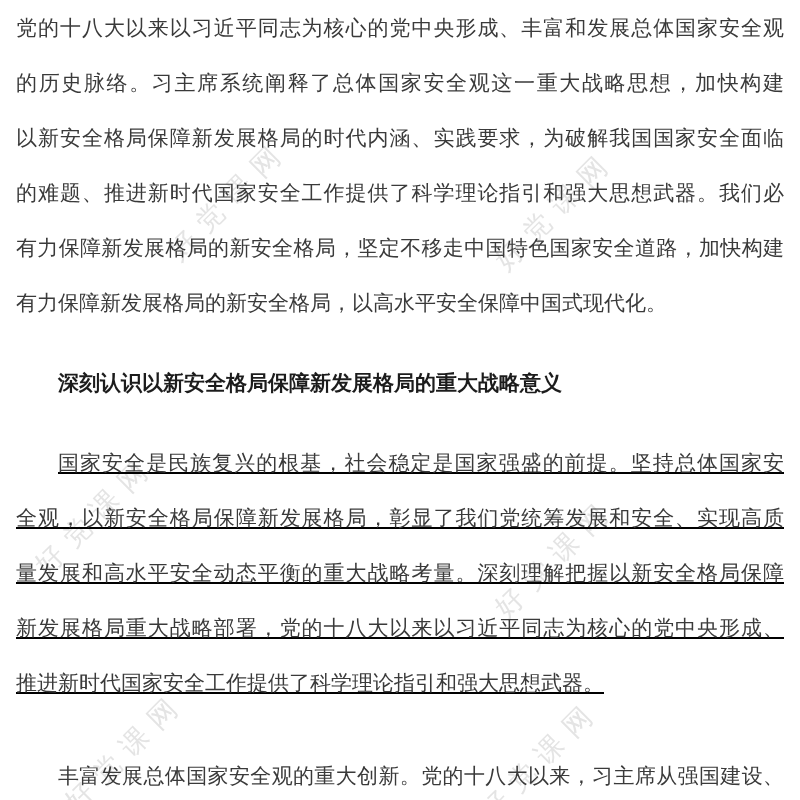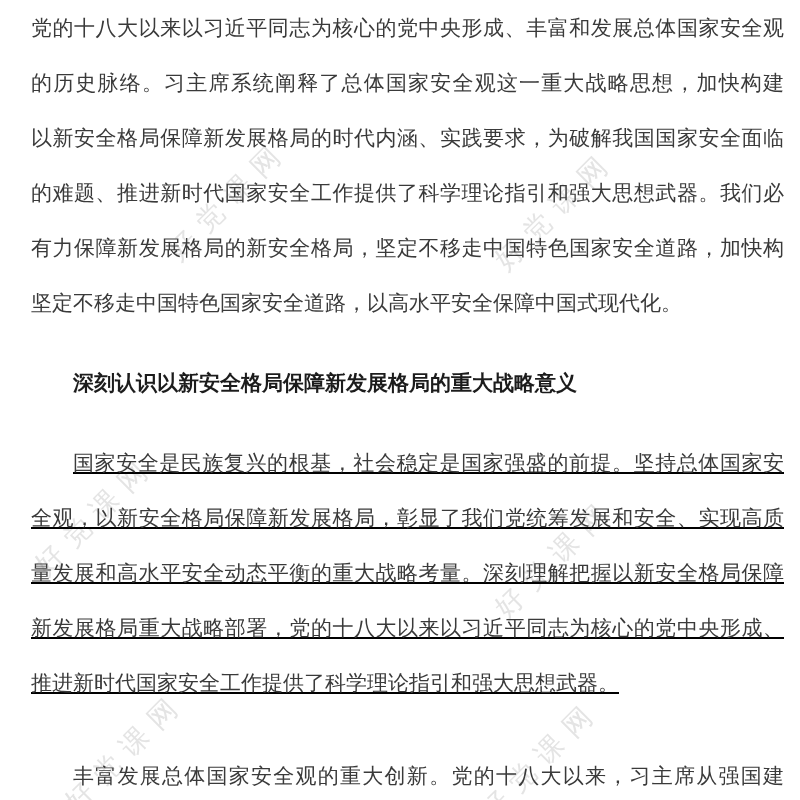--- a/index.html
+++ b/index.html
@@ -47,21 +47,20 @@
   .content > .para:nth-child(3) { margin-top: 25px; text-decoration: underline; }  
   .content > .para:nth-child(4) { margin-top: 38px; }  
   .line {
     height: 55px;
     line-height: 55px;
     font-size: 21px;
     color: #3a3a3a;
     text-align: justify;
     text-align-last: justify;
     overflow: hidden;
-    margin-left: 15px;
   }
   .line.last-left {
     text-align-last: left;
   }
   .line.indent {
     text-indent: 42px;
   }
   .heading .line {
     font-weight: bold;
     color: #1c1c1c;
@@ -81,21 +80,21 @@
       <span class="watermark" style="left: 125px; top: 752px; color: rgb(196, 196, 196);">好党课网</span>
       <span class="watermark" style="left: 540px; top: 760px; color: rgb(196, 196, 196);">好党课网</span>
     </div>
   <div class="content">
       <div class="para body">
         <div class="line">党的十八大以来以习近平同志为核心的党中央形成、丰富和发展总体国家安全观</div>
         <div class="line">的历史脉络。习主席系统阐释了总体国家安全观这一重大战略思想，加快构建</div>
         <div class="line">以新安全格局保障新发展格局的时代内涵、实践要求，为破解我国国家安全面临</div>
         <div class="line">的难题、推进新时代国家安全工作提供了科学理论指引和强大思想武器。我们必</div>
         <div class="line">有力保障新发展格局的新安全格局，坚定不移走中国特色国家安全道路，加快构建</div>
-        <div class="line last-left">坚定不移走中国特色国家安全道路，以高水平安全保障中国式现代化。</div>
+        <div class="line last-left">有力保障新发展格局的新安全格局，以高水平安全保障中国式现代化。</div>
       </div>
       <div class="para heading">
         <div class="line indent last-left">深刻认识以新安全格局保障新发展格局的重大战略意义</div>
       </div>
       <div class="para body">
         <div class="line indent">国家安全是民族复兴的根基，社会稳定是国家强盛的前提。坚持总体国家安</div>
         <div class="line">全观，以新安全格局保障新发展格局，彰显了我们党统筹发展和安全、实现高质</div>
         <div class="line">量发展和高水平安全动态平衡的重大战略考量。深刻理解把握以新安全格局保障</div>
         <div class="line">新发展格局重大战略部署，党的十八大以来以习近平同志为核心的党中央形成、</div>
         <div class="line last-left">推进新时代国家安全工作提供了科学理论指引和强大思想武器。</div>

